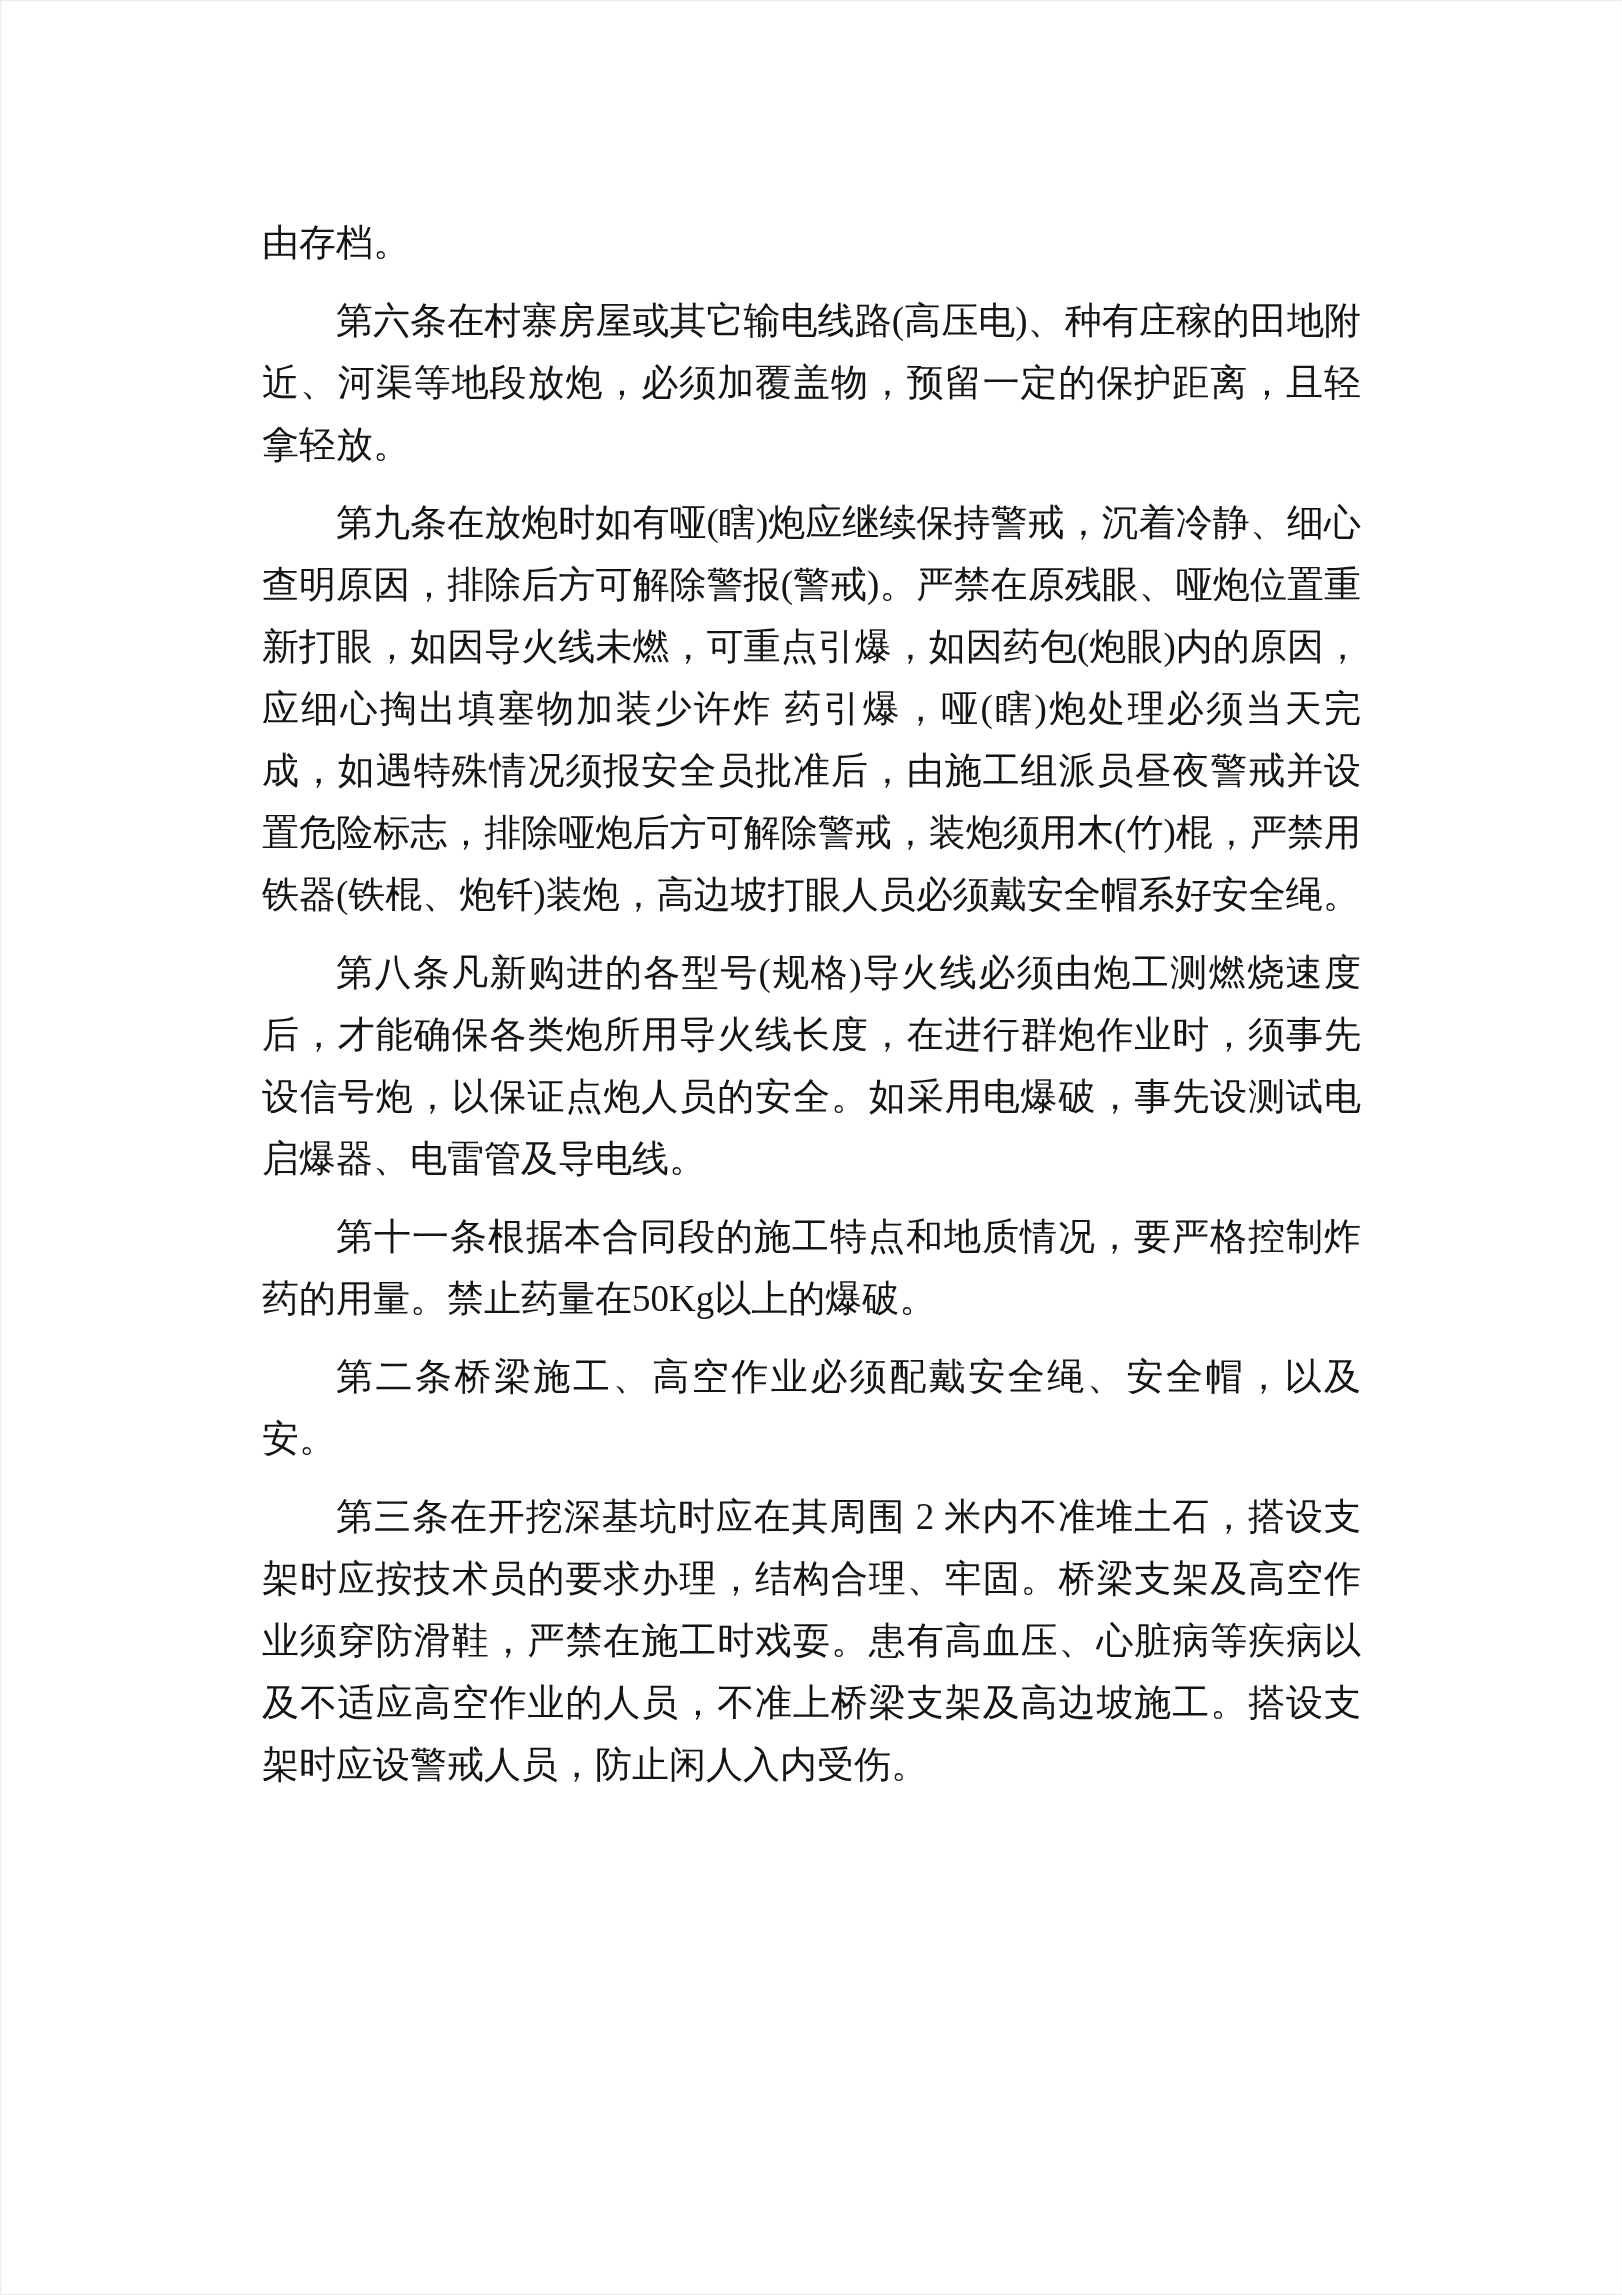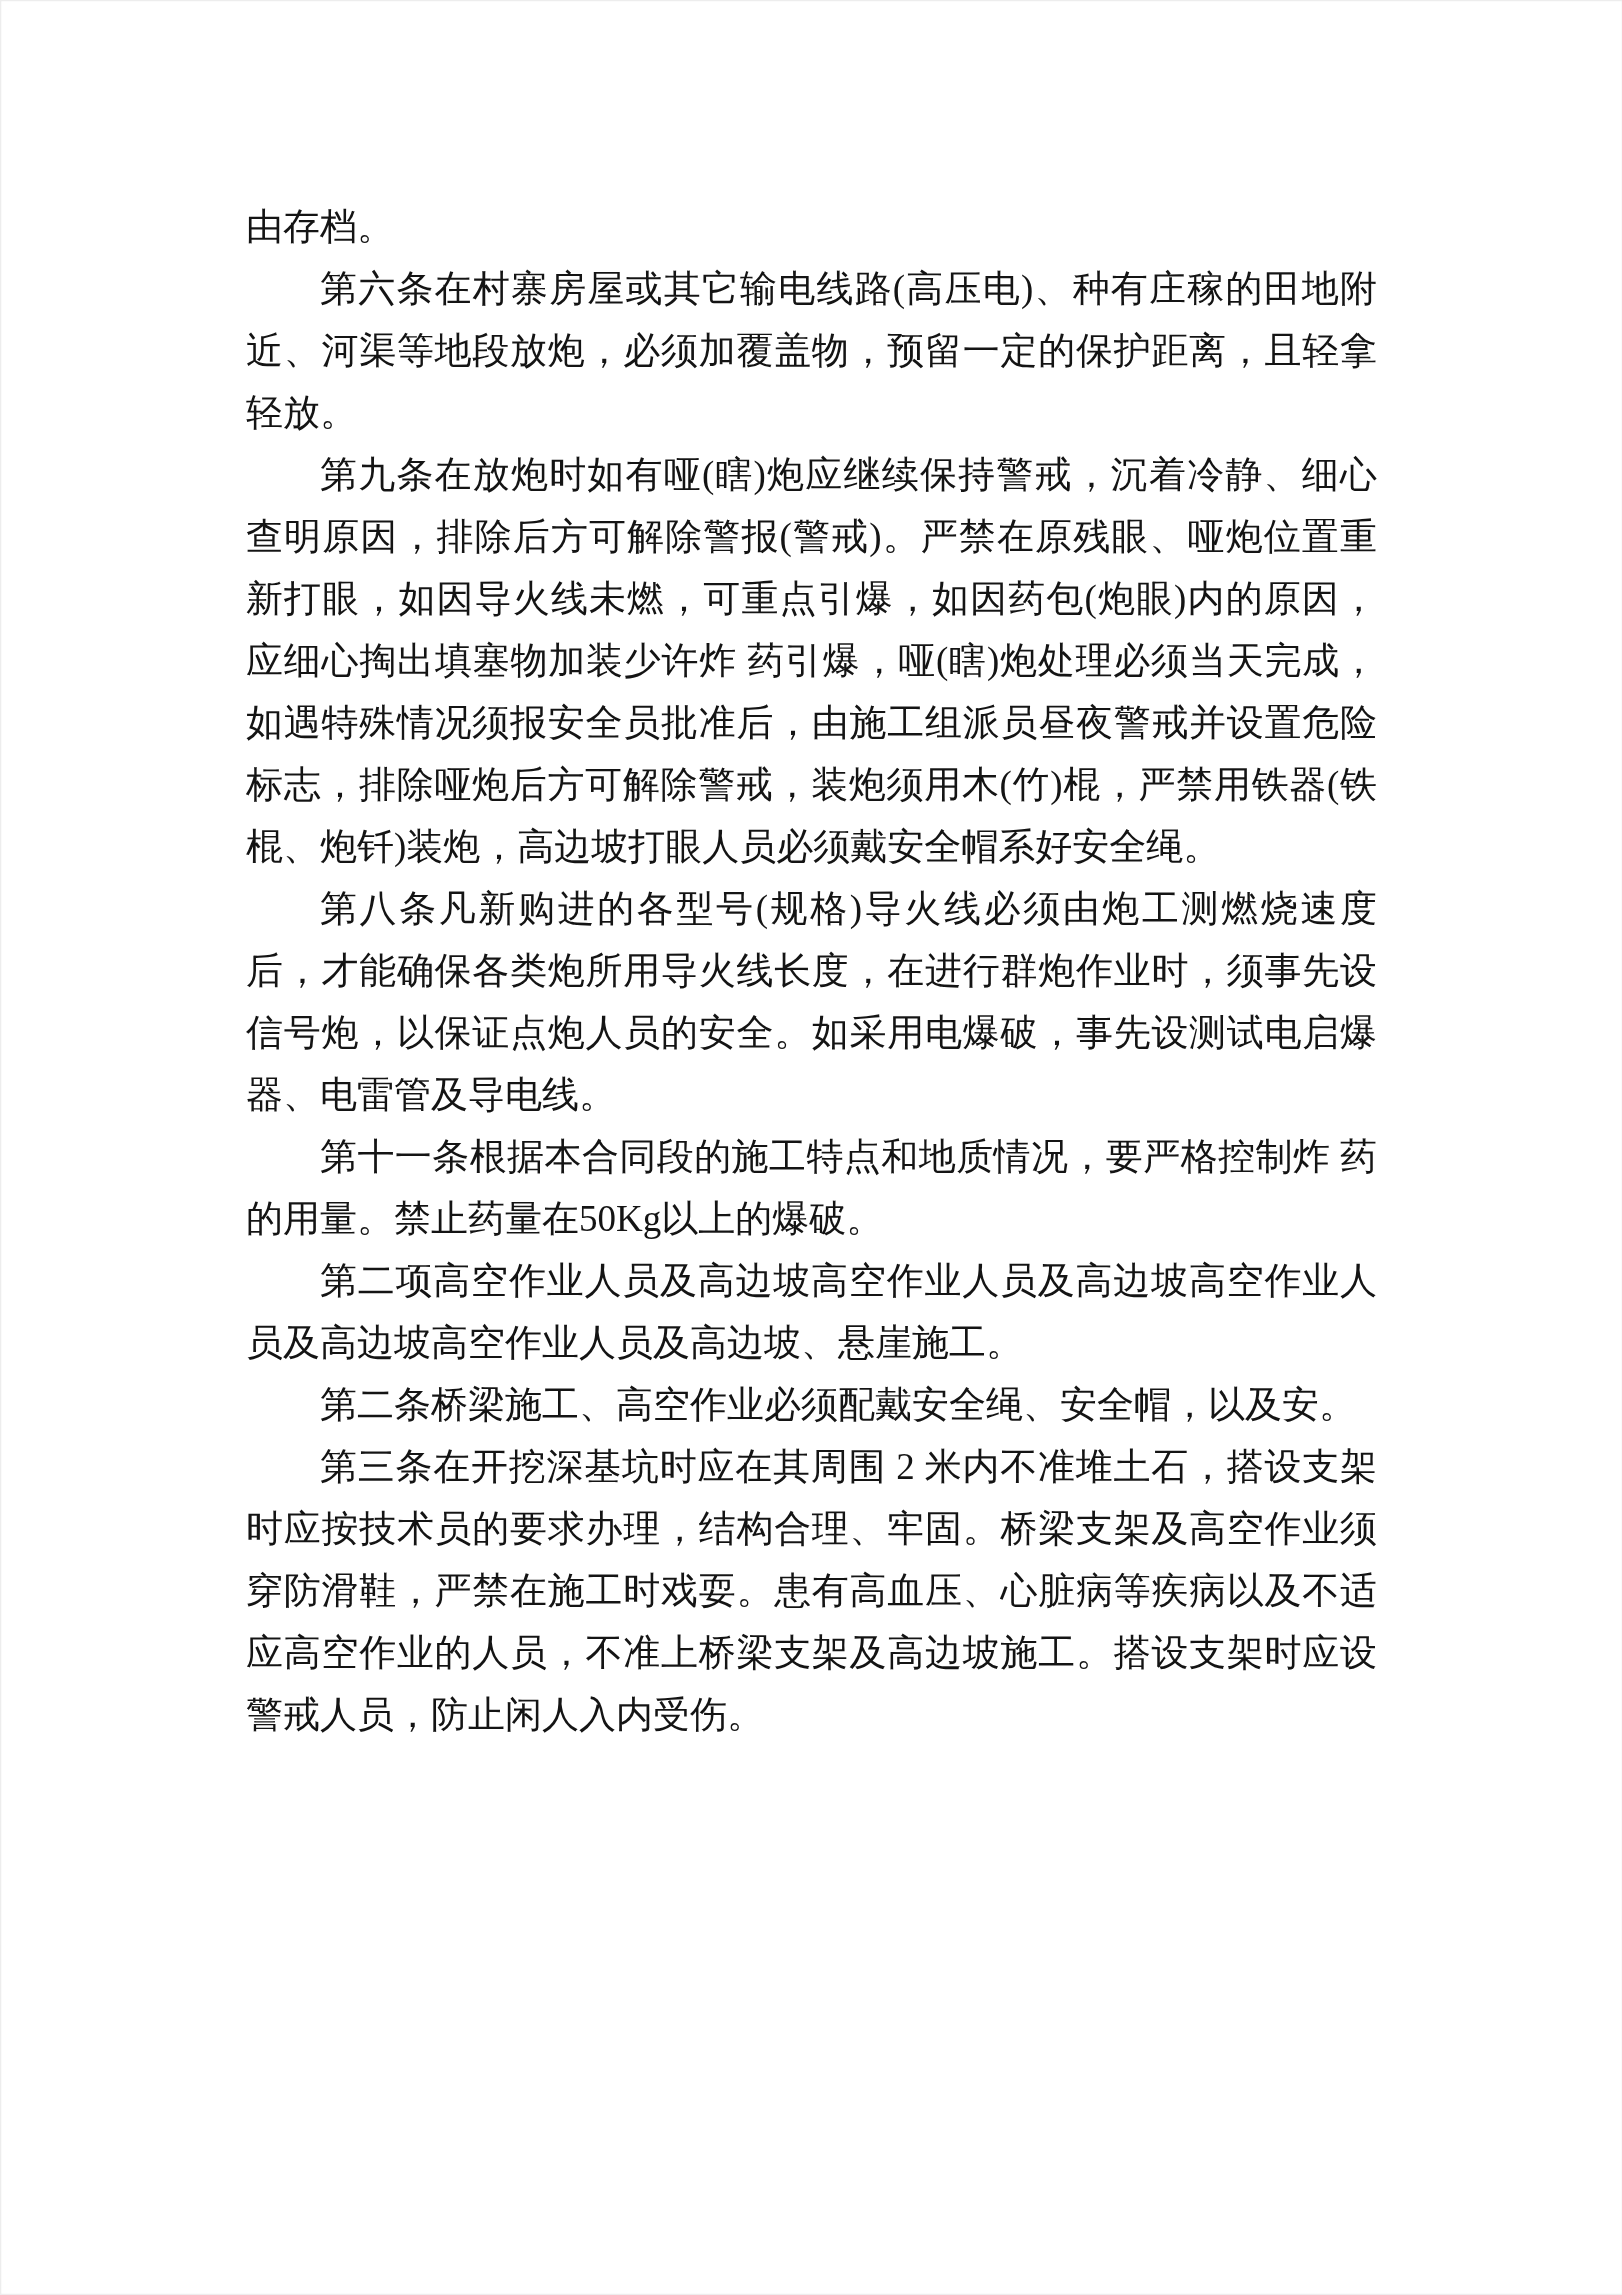--- a/index.html
+++ b/index.html
@@ -24,36 +24,35 @@
     top: 196px;
     left: 246px;
     width: 1131px;
     color: #141414;
     font-size: 37px;
     line-height: 62px;
     text-align: justify;
     text-justify: inter-character;
   }
   .content p {
-    margin: 0;
+    margin: 16px;
     padding: 0;
     text-indent: 2em;
   }
   .content p.continuation {
     text-indent: 0;
   }
 </style>
 </head>
 <body>
 
 <div class="page">
   <div class="content">
     <p class="continuation">由存档。</p>
     <p>第六条在村寨房屋或其它输电线路(高压电)、种有庄稼的田地附近、河渠等地段放炮，必须加覆盖物，预留一定的保护距离，且轻拿轻放。</p>
     <p>第九条在放炮时如有哑(瞎)炮应继续保持警戒，沉着冷静、细心查明原因，排除后方可解除警报(警戒)。严禁在原残眼、哑炮位置重新打眼，如因导火线未燃，可重点引爆，如因药包(炮眼)内的原因，应细心掏出填塞物加装少许炸 药引爆，哑(瞎)炮处理必须当天完成，如遇特殊情况须报安全员批准后，由施工组派员昼夜警戒并设置危险标志，排除哑炮后方可解除警戒，装炮须用木(竹)棍，严禁用铁器(铁棍、炮钎)装炮，高边坡打眼人员必须戴安全帽系好安全绳。</p>
     <p>第八条凡新购进的各型号(规格)导火线必须由炮工测燃烧速度后，才能确保各类炮所用导火线长度，在进行群炮作业时，须事先设信号炮，以保证点炮人员的安全。如采用电爆破，事先设测试电启爆器、电雷管及导电线。</p>
     <p>第十一条根据本合同段的施工特点和地质情况，要严格控制炸 药的用量。禁止药量在50Kg以上的爆破。</p>
-    <p>第二项高空作业人员及高边坡高空作业人员及高边坡高空作业人员及高边坡高空作业人员及高边坡、悬崖施工。</p>
     <p>第二条桥梁施工、高空作业必须配戴安全绳、安全帽，以及安。</p>
     <p>第三条在开挖深基坑时应在其周围 2 米内不准堆土石，搭设支架时应按技术员的要求办理，结构合理、牢固。桥梁支架及高空作业须穿防滑鞋，严禁在施工时戏耍。患有高血压、心脏病等疾病以及不适应高空作业的人员，不准上桥梁支架及高边坡施工。搭设支架时应设警戒人员，防止闲人入内受伤。</p>
   </div>
 </div>
 
 
 </body></html>

